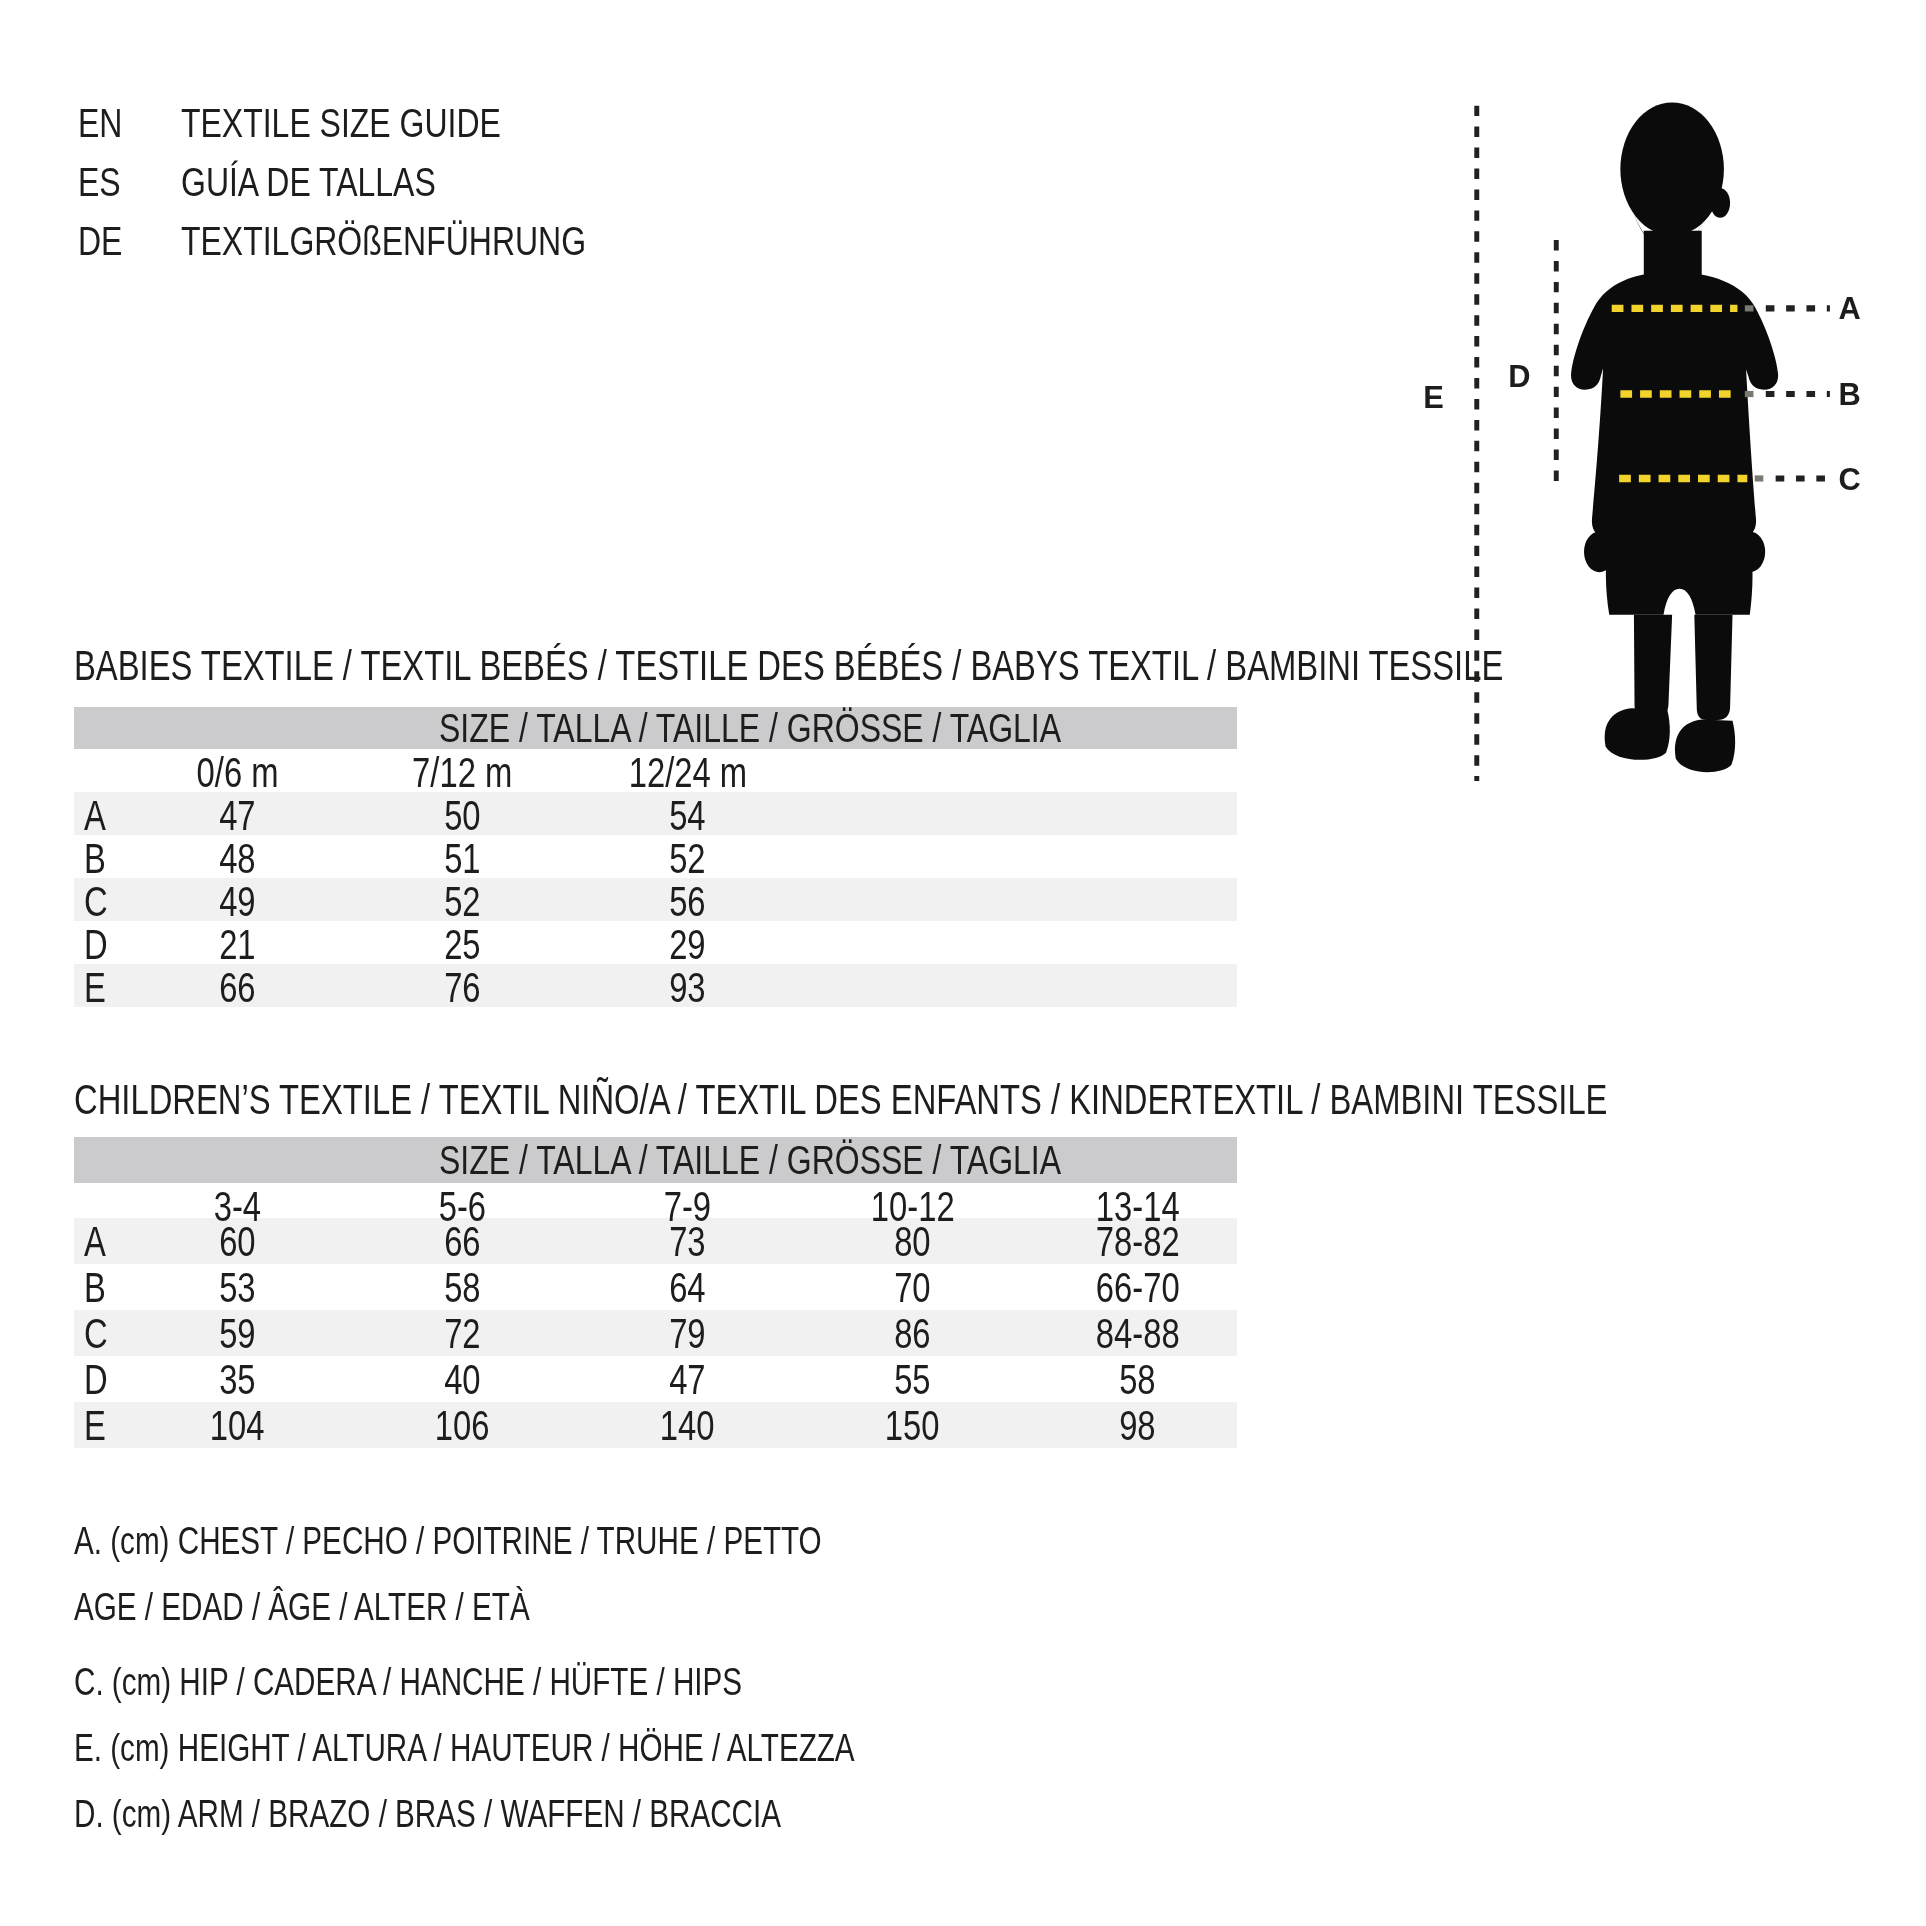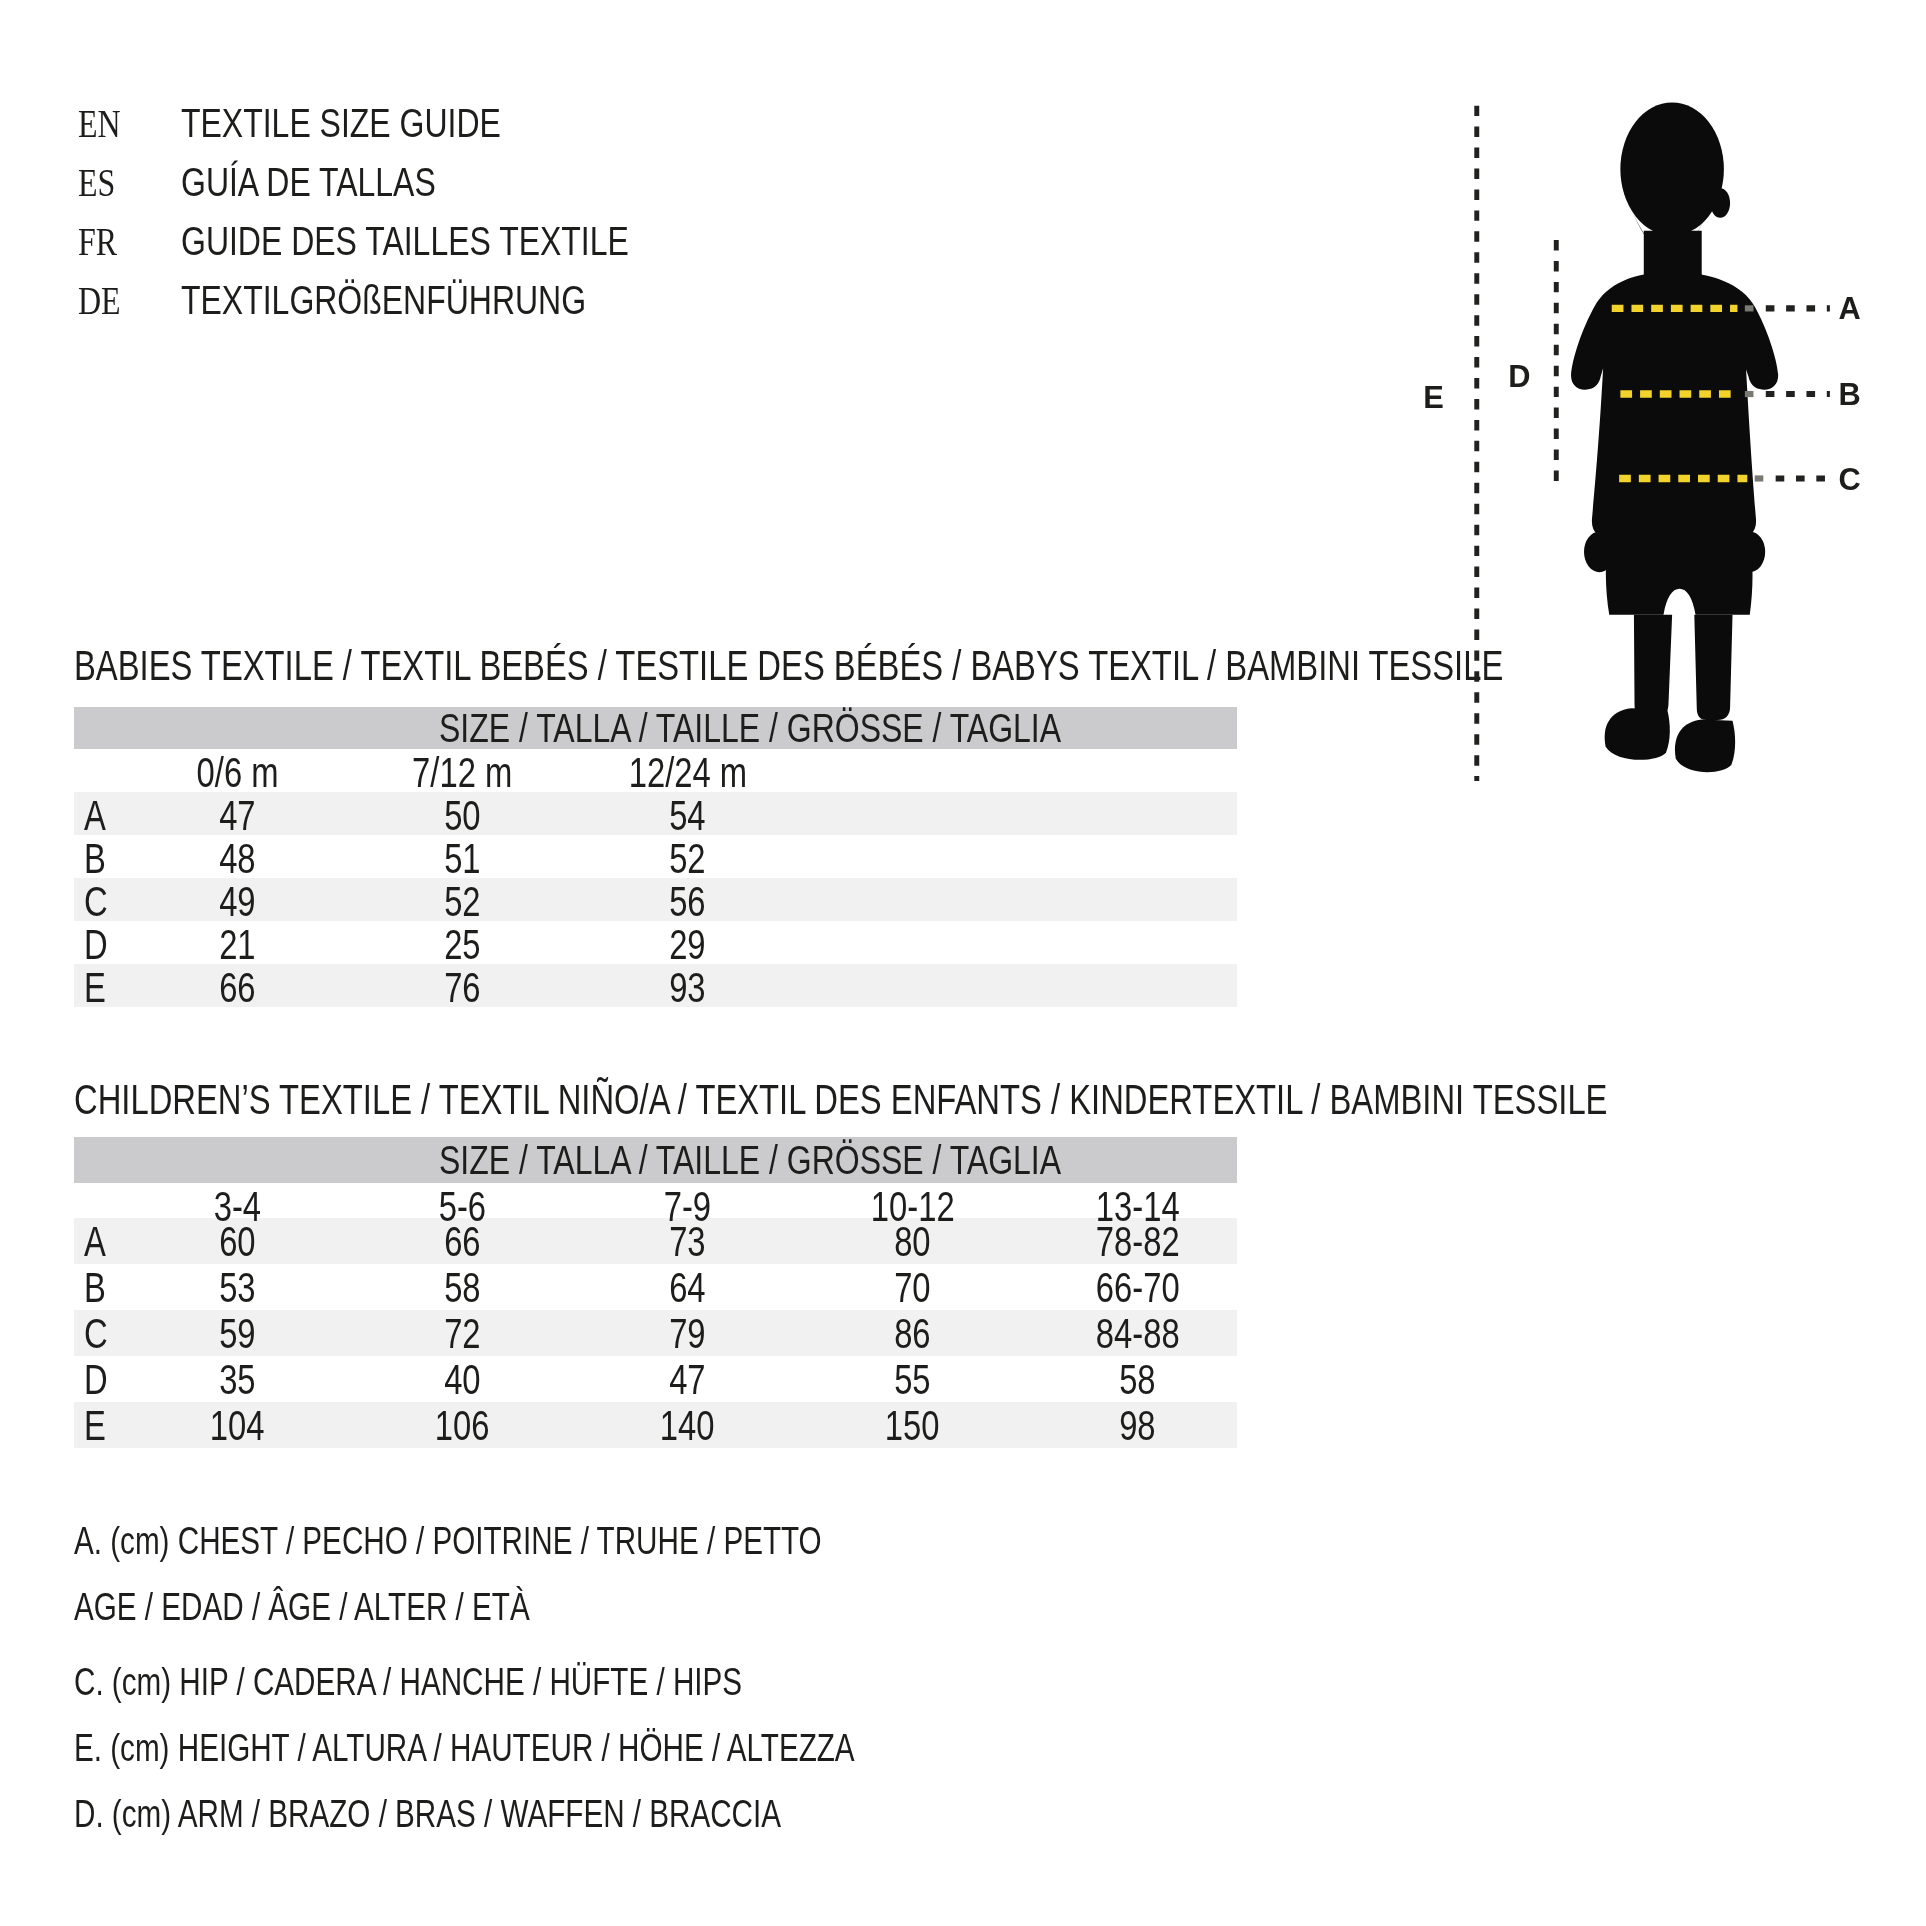--- a/index.html
+++ b/index.html
@@ -10,21 +10,21 @@
   }
   .abs { position:absolute; }
 
   
   .cz  { display:inline-block; transform:scaleX(0.78); transform-origin:0 50%; white-space:nowrap; }
   .czc { display:inline-block; transform:scaleX(0.78); transform-origin:50% 50%; white-space:nowrap; }
 
   
   .lang-block { left:78px; top:94px; font-size:41px; line-height:59px; }
   .lang-row { height:59px; }
-  .lang-code  { display:inline-block; width:92px; vertical-align:top;font-family:Liberation Serif, serif; }
+  .lang-code  { display:inline-block; width:92px; vertical-align:top; }
   .lang-title { display:inline-block; vertical-align:top; }
 
   
   .sec-title { left:74px; font-size:42px; line-height:47px; }
 
   
   .size-table { left:74px; width:1163px; }
   .size-bar { background:#cbcbcd; display:flex; align-items:center; padding-left:17px; box-sizing:border-box; font-size:41px;justify-content:flex-end; }
   .grid3 { display:grid; grid-template-columns:51px 225px 225px 225px; }
   .grid5 { display:grid; grid-template-columns:51px 225px 225px 225px 225px 225px; }
@@ -58,24 +58,20 @@
 <body>
 
 <div class="abs lang-block">
   <div class="lang-row">
     <span class="lang-code"><span class="cz">EN</span></span>
     <span class="lang-title"><span class="cz">TEXTILE SIZE GUIDE</span></span>
   </div>
   <div class="lang-row">
     <span class="lang-code"><span class="cz">ES</span></span>
     <span class="lang-title"><span class="cz">GUÍA DE TALLAS</span></span>
-  </div>
-  <div class="lang-row">
-    <span class="lang-code"><span class="cz">FR</span></span>
-    <span class="lang-title"><span class="cz">GUIDE DES TAILLES TEXTILE</span></span>
   </div>
   <div class="lang-row">
     <span class="lang-code"><span class="cz">DE</span></span>
     <span class="lang-title"><span class="cz">TEXTILGRÖßENFÜHRUNG</span></span>
   </div>
 </div>
 
 <div class="abs figure-wrap">
   <svg viewBox="0 0 800 1160" width="493" height="715">
 

